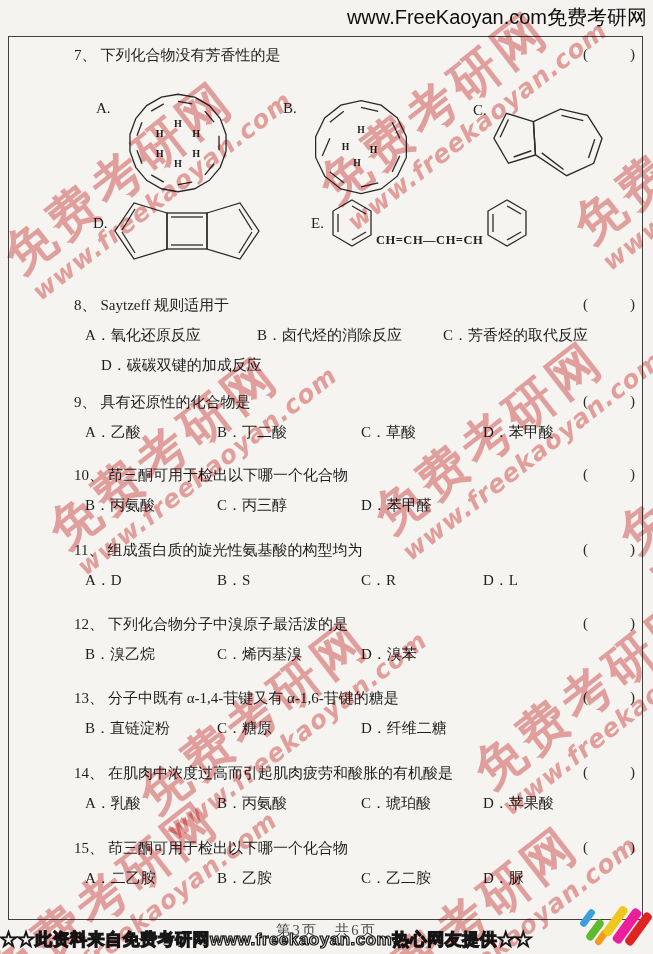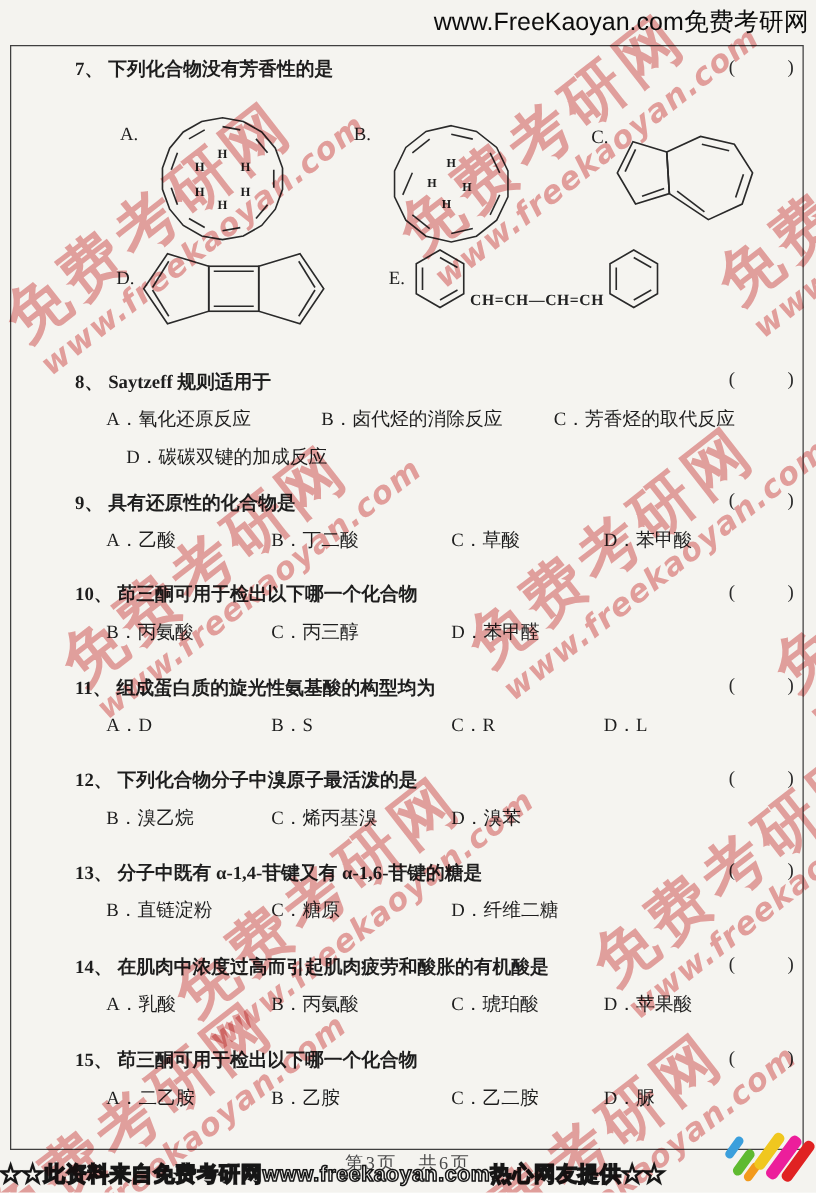--- a/index.html
+++ b/index.html
@@ -12,21 +12,21 @@
   .hdr{
     position:absolute;top:4px;right:6px;z-index:3;
     font-family:"Liberation Sans", sans-serif;
     font-weight:normal;font-size:20px;color:#0d0d0d;letter-spacing:0;
   }
   .frame{
     position:absolute;left:8px;top:36px;width:633px;height:882px;
     border:1.6px solid #3f3f3f;z-index:1;background:#f5f4f0;
   }
   .q{position:absolute;left:0;width:653px;z-index:2;font-size:15px;}
-  .stem{position:absolute;left:60px;top:0;white-space:nowrap;font-weight:bold;}
+  .stem{position:absolute;left:74px;top:0;white-space:nowrap;}
   .qnum{margin-right:4px;}
   .paren{
     position:absolute;left:583px;top:0;width:52px;
     display:flex;justify-content:space-between;font-size:15px;color:#2a2a2a;
   }
   .optrow{
     position:absolute;left:85px;top:30px;
     display:grid;grid-template-columns:132px 144px 122px auto;
     white-space:nowrap;
   }

